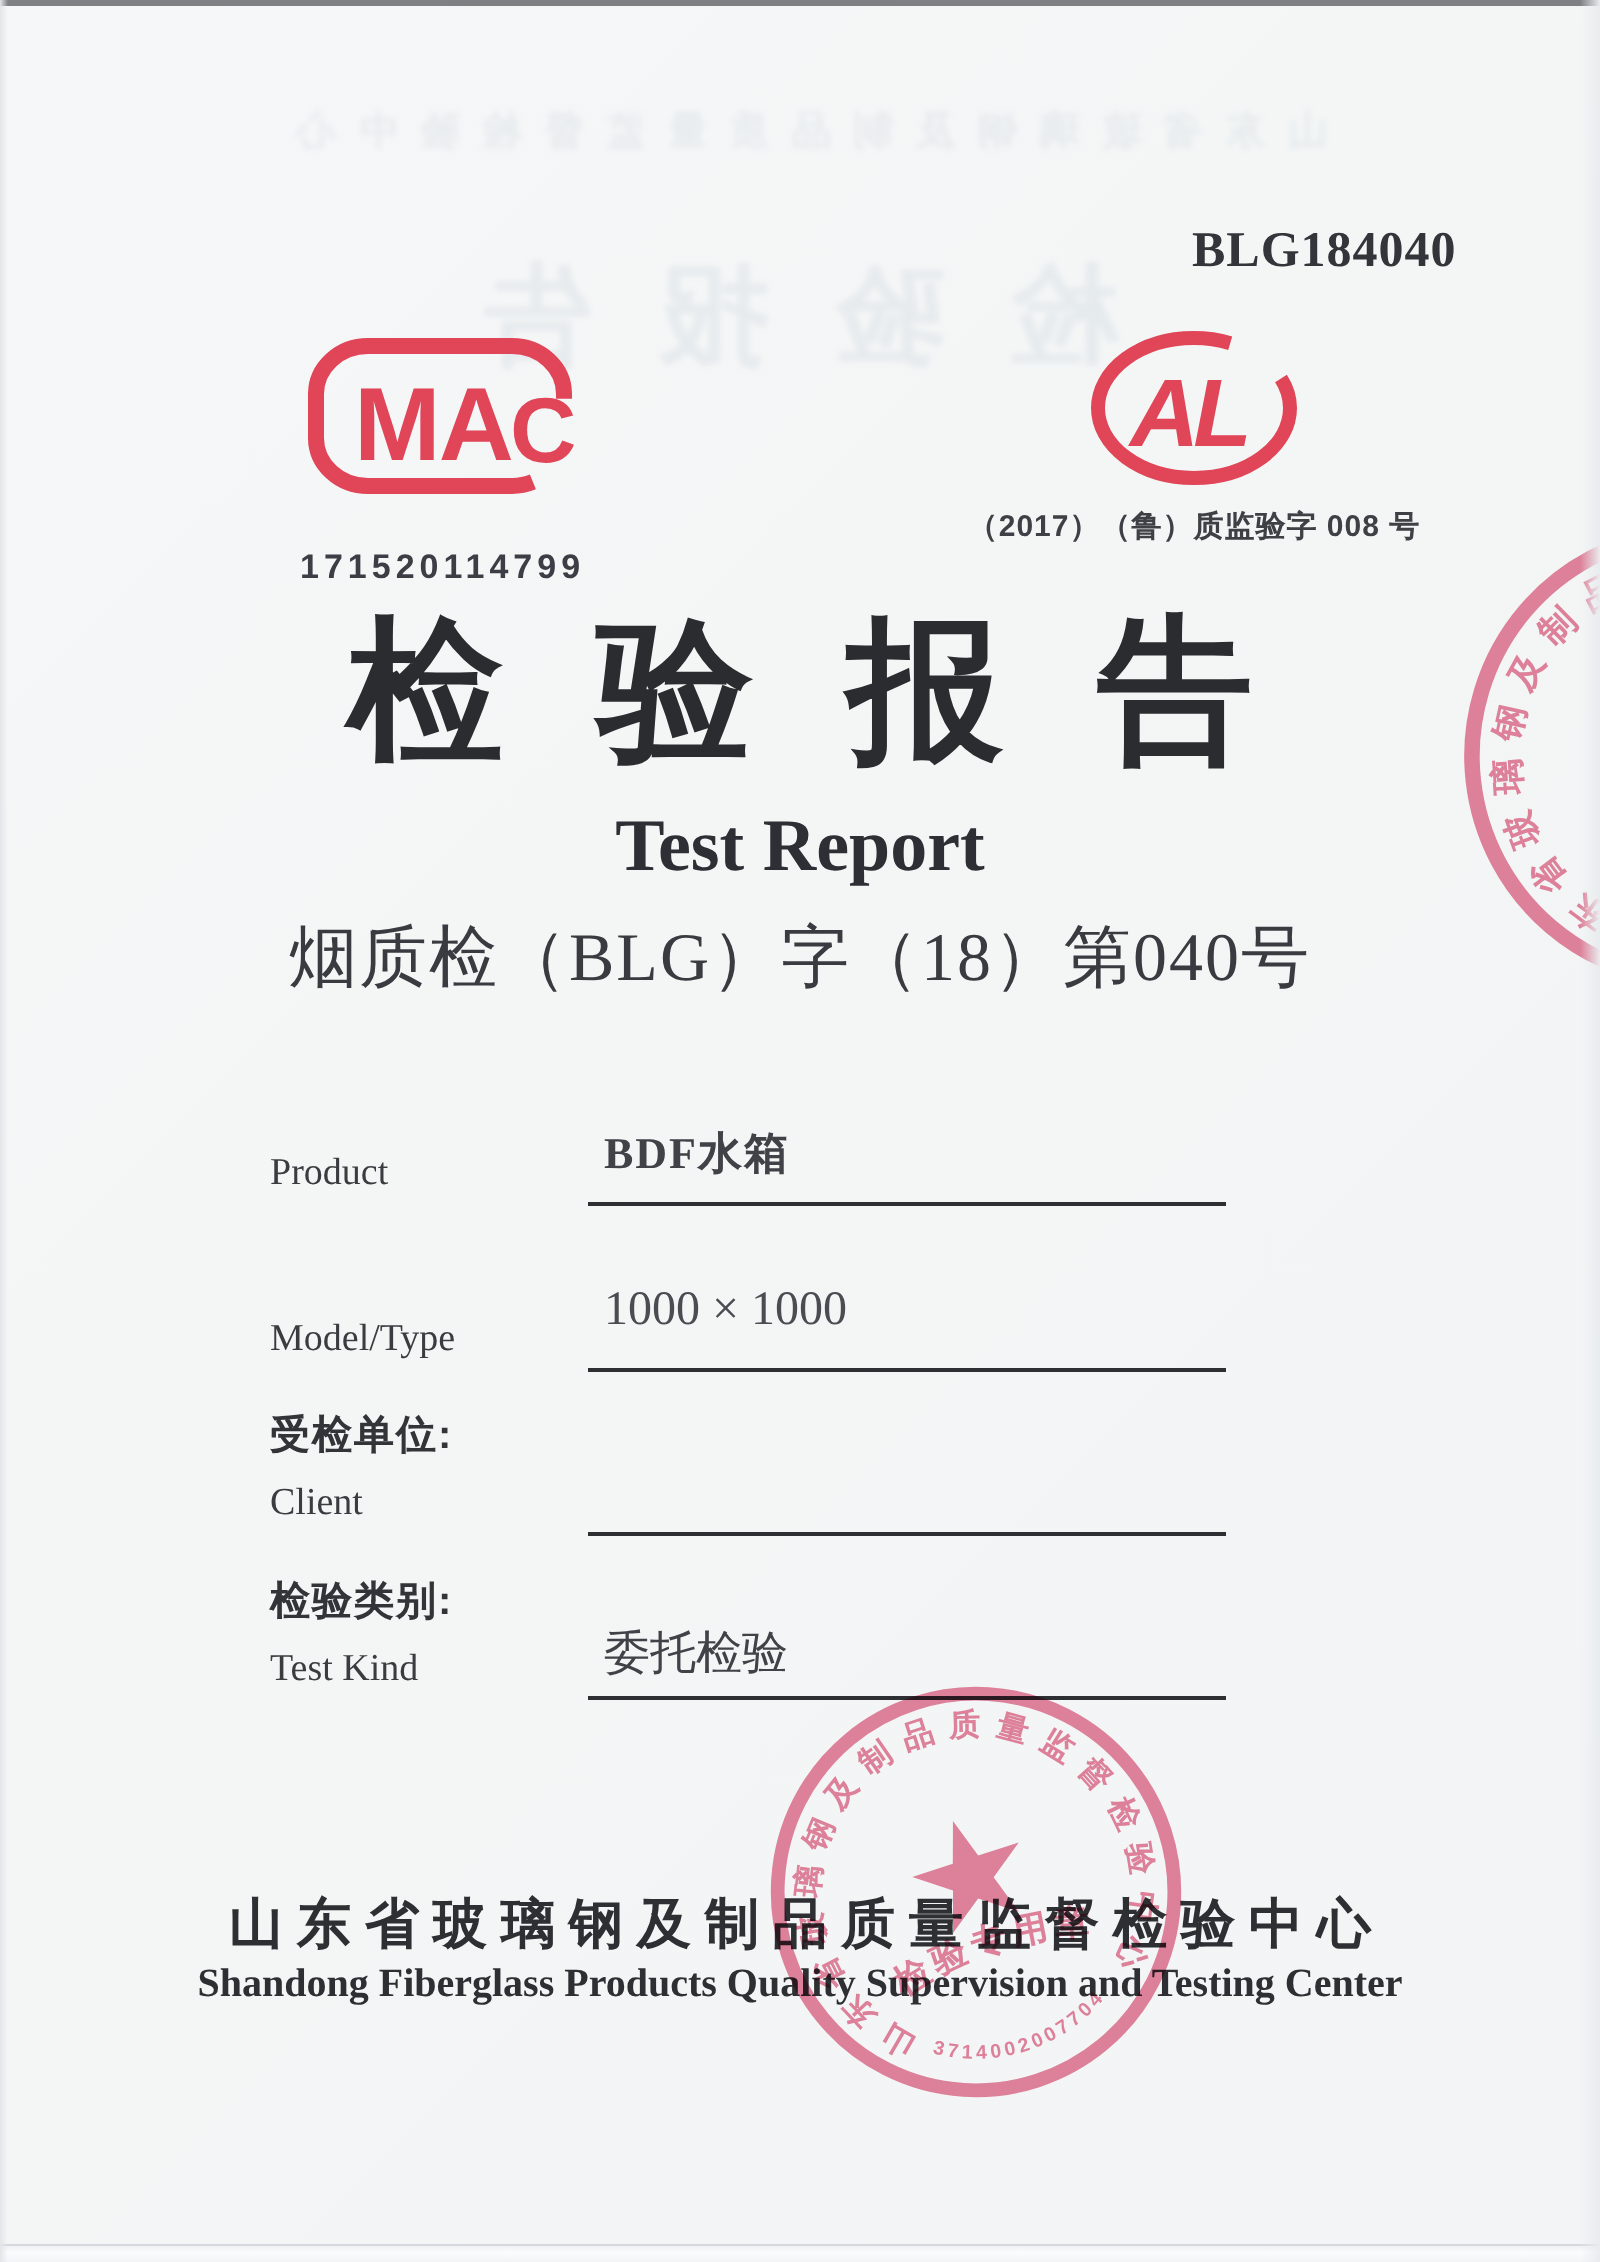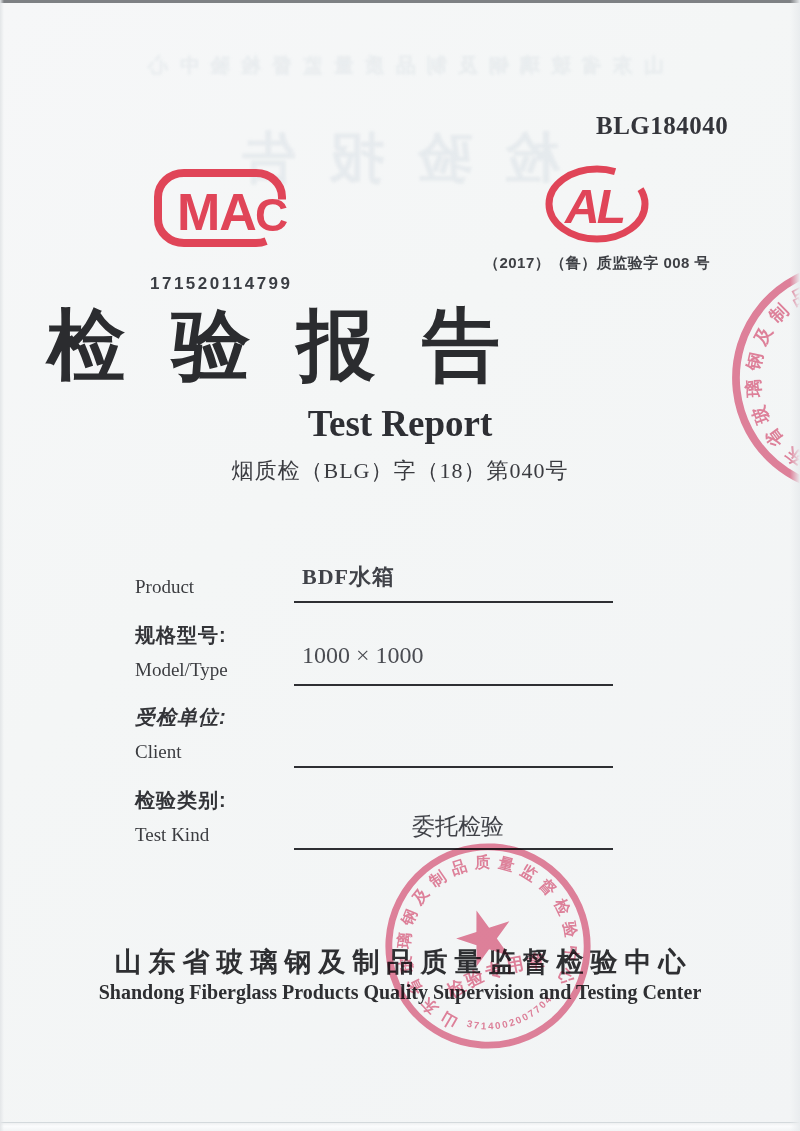--- a/index.html
+++ b/index.html
@@ -41,42 +41,42 @@
   .cma-number { margin-top: 26px; text-align: center;
     font-family: "Liberation Sans", sans-serif; font-weight: bold; font-size: 17px;
     letter-spacing: 2.5px; color: #3b3e44; }
 
   .cal-block { position: absolute; left: 482px; top: 163px; width: 230px; }
   .cal-logo { display: block; margin: 0 auto; }
   .cal-caption { margin-top: 9px; text-align: center;
     font-family: "Liberation Sans", sans-serif; font-weight: bold; font-size: 15px;
     letter-spacing: 0.5px; color: #3e4045; }
 
-  .title-cn { position: absolute; left: 0; top: 294px; width: 800px; text-align: left;
+  .title-cn { position: absolute; left: 0; top: 294px; width: 800px; text-align: center;
     font-family: "Liberation Sans", sans-serif; font-weight: bold; font-size: 78px;
     letter-spacing: 47px; text-indent: 47px; color: #2b2c2f; }
   .title-en { position: absolute; left: 0; top: 402px; width: 800px; text-align: center;
     font-family: "Liberation Serif", serif; font-weight: bold; font-size: 37px; color: #2e2f34; }
   .doc-code { position: absolute; left: 0; top: 456px; width: 800px; text-align: center;
-    font-family: "Liberation Serif", serif; font-size: 22px; letter-spacing: 1px; color: #3a3b40; }
+    font-family: "Liberation Serif", serif; font-size: 34px; letter-spacing: 1px; color: #3a3b40; }
 
   .label-cn { position: absolute; left: 135px; width: 160px;
     font-family: "Liberation Sans", sans-serif; font-weight: bold; font-size: 20px;
     letter-spacing: 1px; color: #333438; }
   .label-en { position: absolute; left: 135px; width: 160px;
     font-family: "Liberation Serif", serif; font-size: 19px; color: #3b3c40; }
   .field-value { position: absolute; left: 302px; width: 312px;
     font-family: "Liberation Serif", serif; color: #404248; }
   .field-line { position: absolute; left: 294px; width: 319px; height: 0;
     border-bottom: 2px solid #2e2f33; }
 
   .cn1 { top: 540px; } .en1 { top: 576px; } .val1 { top: 562px; font-weight: bold; font-size: 22px; letter-spacing: 1px; } .ln1 { top: 601px; }
   .cn2 { top: 622px; } .en2 { top: 659px; } .val2 { top: 642px; font-size: 24px; color: #4a4c52; } .ln2 { top: 684px; }
-  .cn3 { top: 704px; font-style: italic; } .en3 { top: 741px; } .val3 { top: 724px; font-size: 24px; } .ln3 { top: 766px; }
-  .cn4 { top: 787px; } .en4 { top: 824px; } .val4 { top: 811px; font-size: 23px; text-align: center; } .ln4 { top: 848px; }
+  .cn3 { top: 704px; } .en3 { top: 741px; } .val3 { top: 724px; font-size: 24px; } .ln3 { top: 766px; }
+  .cn4 { top: 787px; } .en4 { top: 824px; } .val4 { top: 811px; font-size: 23px; } .ln4 { top: 848px; }
 
   .org-cn { position: absolute; left: 0; top: 944px; width: 800px; text-align: center;
     font-family: "Liberation Sans", sans-serif; font-weight: bold; font-size: 27px;
     letter-spacing: 7px; text-indent: 7px; color: #2e2f32; }
   .org-en { position: absolute; left: 0; top: 981px; width: 800px; text-align: center;
     font-family: "Liberation Serif", serif; font-weight: bold; font-size: 20px; color: #2e2f32; }
 
   .stamp { position: absolute; mix-blend-mode: multiply; opacity: 0.85; }
   .stamp-bottom { left: 380px; top: 838px; transform: rotate(-18deg); }
   .stamp-topright { left: 726px; top: 256px; transform: rotate(-28deg); }
@@ -109,21 +109,20 @@
   </div>
 
   <div class="title-cn">检验报告</div>
   <div class="title-en">Test Report</div>
   <div class="doc-code">烟质检（BLG）字（18）第040号</div>
 
   <div class="label-en en1">Product</div>
   <div class="field-value val1">BDF水箱</div>
   <div class="field-line ln1"></div>
 
-  <div class="label-cn cn2">规格型号:</div>
   <div class="label-en en2">Model/Type</div>
   <div class="field-value val2">1000 × 1000</div>
   <div class="field-line ln2"></div>
 
   <div class="label-cn cn3">受检单位:</div>
   <div class="label-en en3">Client</div>
   <div class="field-line ln3"></div>
 
   <div class="label-cn cn4">检验类别:</div>
   <div class="label-en en4">Test Kind</div>

